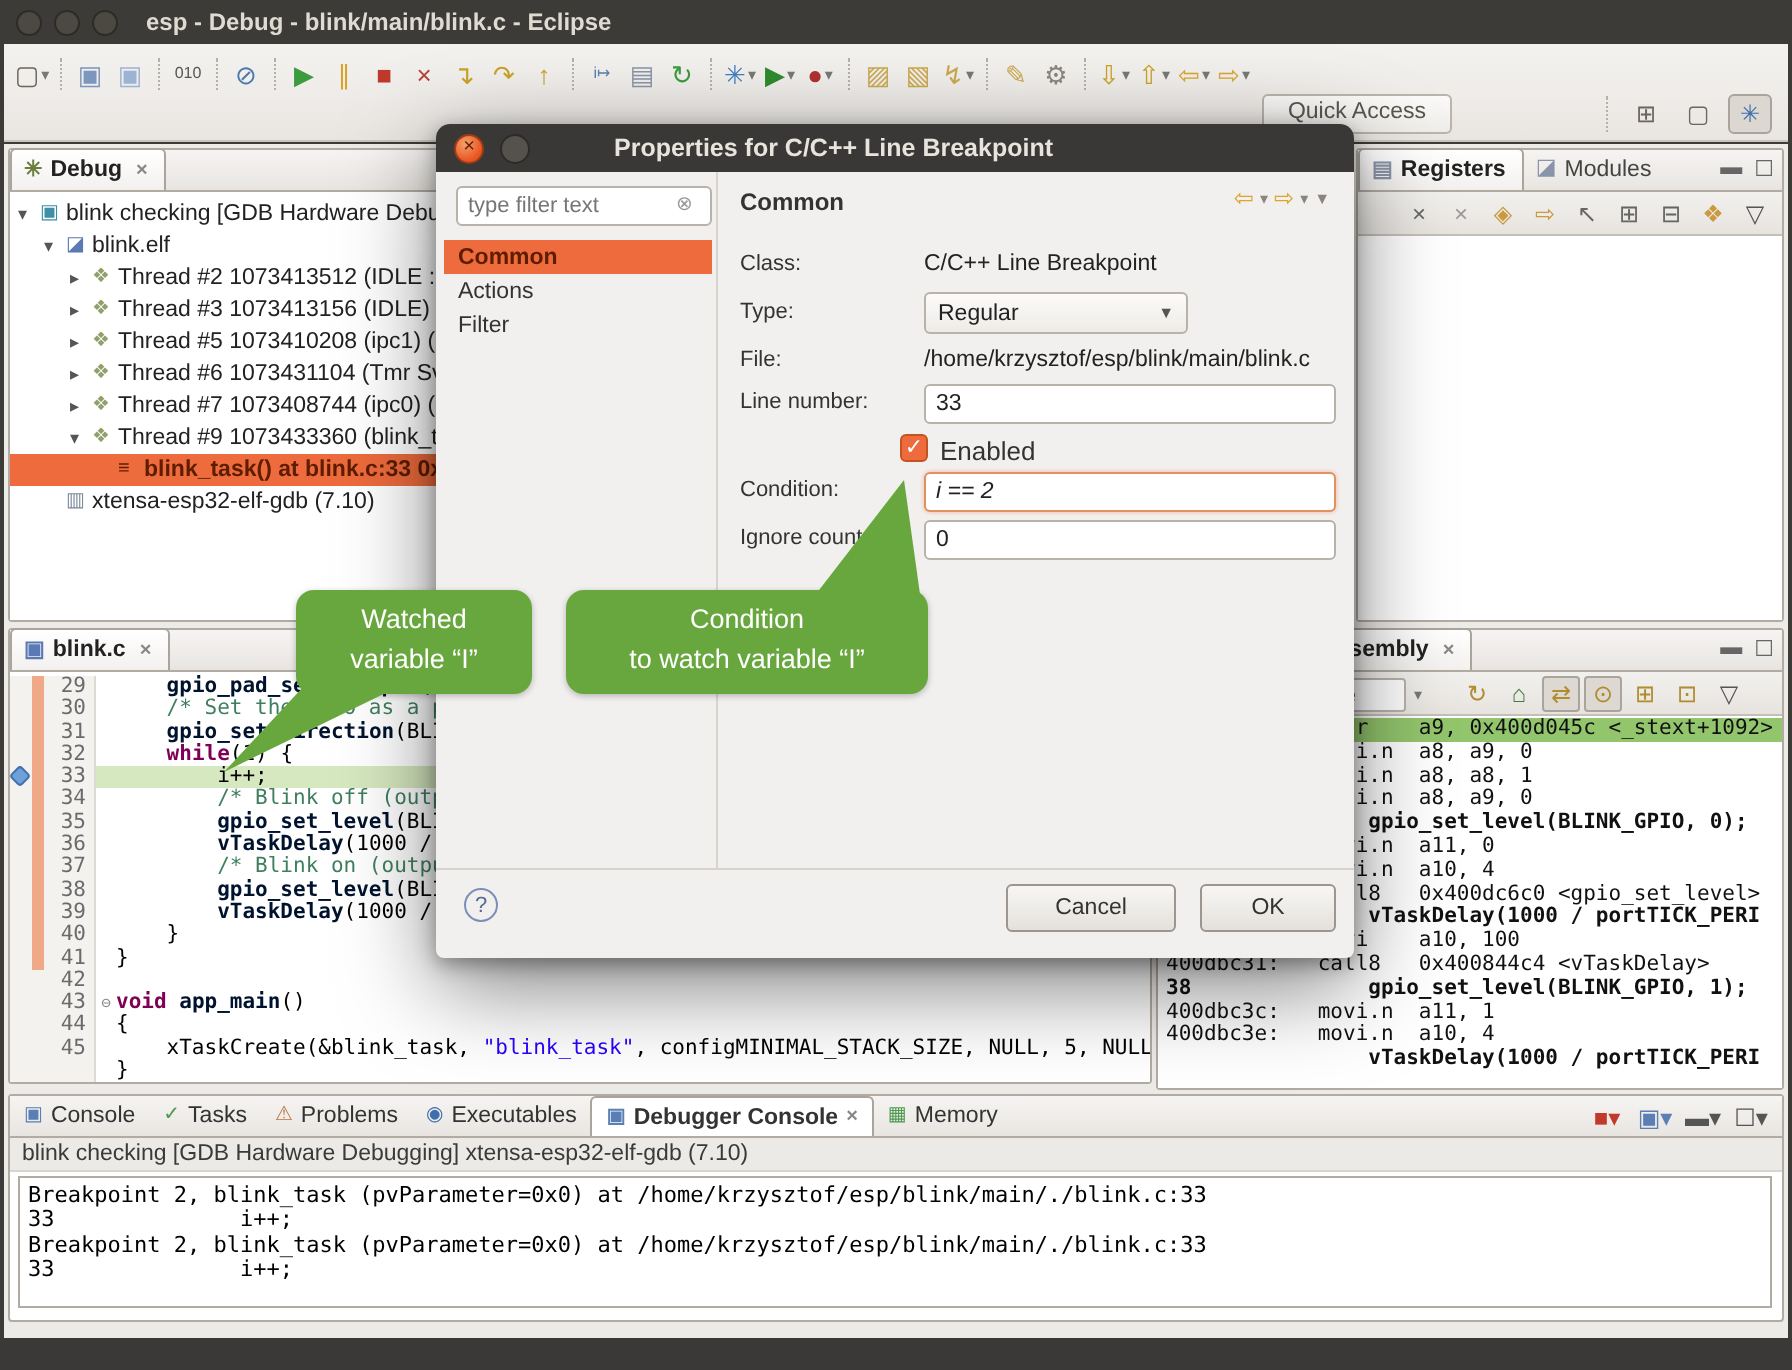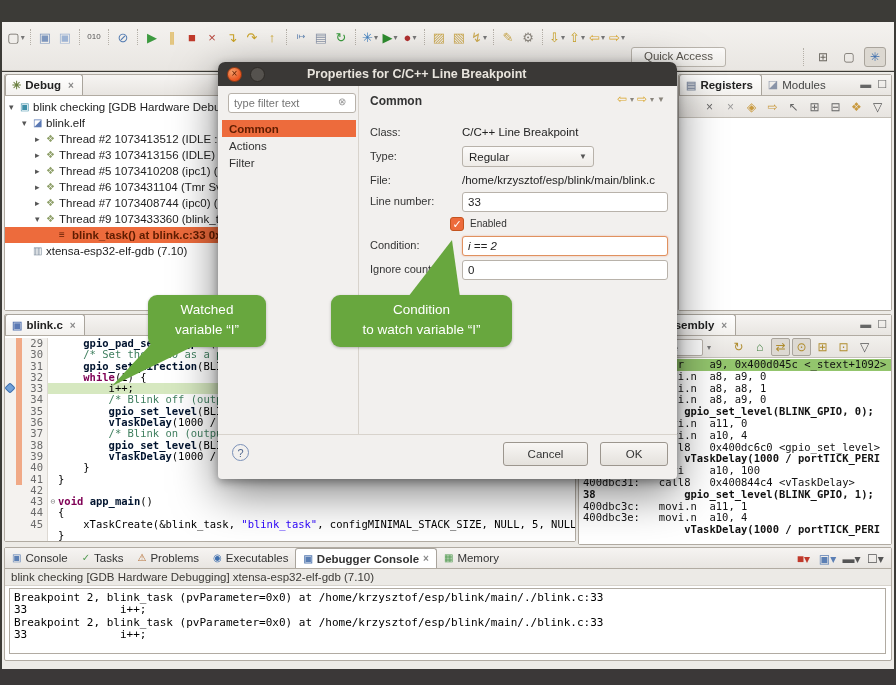--- a/index.html
+++ b/index.html
@@ -106,34 +106,42 @@
   .dhead{position:absolute;left:152px;top:32px;font-size:12px;font-weight:bold;color:#333;}
   .dhead-icons{position:absolute;right:12px;top:30px;display:flex;align-items:center;gap:3px;font-size:12px;color:#d9a62e;}
   .dhead-icons .c8{font-size:8px;color:#8a857d;}
   .flabel{position:absolute;left:152px;font-size:11px;color:#333;}
   .fvalue{position:absolute;left:244px;font-size:11.5px;color:#222;}
   .finput{position:absolute;left:244px;width:206px;height:20px;border:1px solid #b8b2aa;border-radius:3px;background:#fff;font-size:11.5px;color:#222;padding:0 5px;font-family:"Liberation Sans",sans-serif;}
   .finput.focused{border:1px solid #e0915f;box-shadow:0 0 2px rgba(233,84,32,.4);}
   .fselect{position:absolute;left:244px;width:132px;height:21px;border:1px solid #b8b2aa;border-radius:3px;background:linear-gradient(#fcfbfa,#eeebe7);font-size:11.5px;color:#222;padding:2px 6px;display:flex;align-items:center;justify-content:space-between;}
   .fselect .sc{font-size:8px;color:#555;}
   .chk{position:absolute;left:232px;width:14px;height:14px;background:#ed6b3c;border:1px solid #c4541f;border-radius:3px;color:#fff;font-size:11px;display:flex;align-items:center;justify-content:center;line-height:1;}
-  .chk-label{position:absolute;left:252px;font-size:10px;color:#333;}
+  .chk-label{position:absolute;left:252px;font-size:13px;color:#333;}
   .dlg-footer-sep{position:absolute;left:0;right:0;top:372px;border-top:1px solid #d8d3cc;}
   .help-circle{position:absolute;left:14px;top:382px;width:17px;height:17px;border:1px solid #7a90b8;border-radius:50%;color:#52688f;font-size:11px;display:flex;align-items:center;justify-content:center;}
   .dbtn{position:absolute;height:24px;border:1px solid #9c968e;border-radius:3px;background:linear-gradient(#f8f6f4,#e4e1dc);font-size:11.5px;color:#333;display:flex;align-items:center;justify-content:center;}
 
   
   .callout{position:absolute;z-index:50;background:#68a73e;border-radius:9px;color:#fff;text-align:center;font-size:13.5px;line-height:1.45;padding-top:5px;box-shadow:0 1px 3px rgba(0,0,0,.25);}
   .tail{position:absolute;z-index:49;}
 </style>
 </head>
 <body>
 
 <div class="win">
 
+  <div class="titlebar">
+    <span class="wctl">
+      <span class="wbtn"></span>
+      <span class="wbtn"></span>
+      <span class="wbtn"></span>
+    </span>
+    <span class="wtitle">esp - Debug - blink/main/blink.c - Eclipse</span>
+  </div>
 
   <div class="toolbar">
     <div class="icon-row">
 
         <span class="ticon has-caret" style="--c: #6b6761;">
           <span class="g">▢</span>
           <span class="caret">▾</span>
         </span>
 
         <span class="ticon sep">
@@ -821,18 +829,18 @@
     <polygon points="7,46 47,3 95,3" fill="#68a73e"></polygon>
   </svg>
   <svg class="tail" style="left:395px;top:235px;z-index:51;" width="70" height="65">
     <polygon points="57,5 13,62 65,62" fill="#68a73e"></polygon>
   </svg>
 
   <div class="callout" style="left:148px;top:295px;width:118px;height:52px;">
     <div>Watched</div>
       <div>variable “I”</div>
   </div>
-  <div class="callout" style="left:283px;top:295px;width:181px;height:52px;margin-left:48px;">
+  <div class="callout" style="left:283px;top:295px;width:181px;height:52px;">
     <div>Condition</div>
       <div>to watch variable “I”</div>
   </div>
 
 </div>
 
 </body></html>

